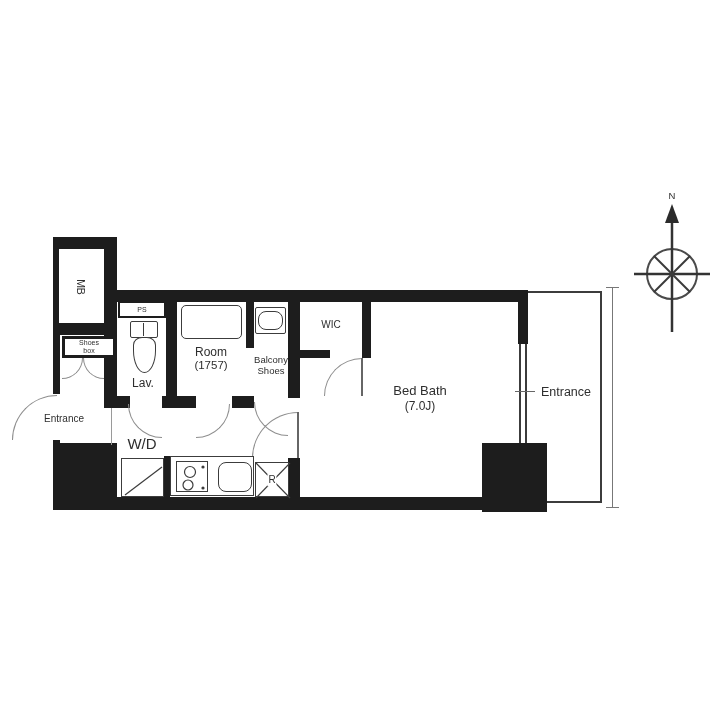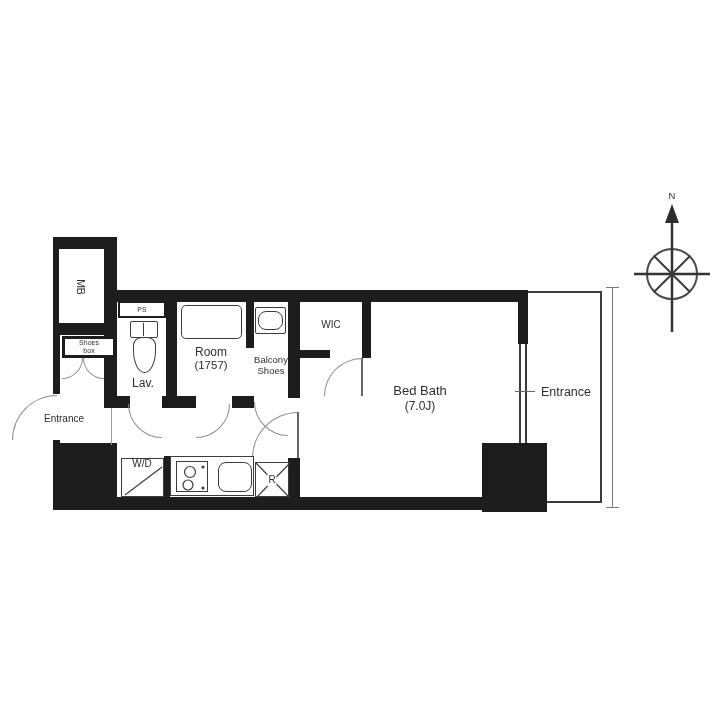--- a/index.html
+++ b/index.html
@@ -138,19 +138,19 @@
 
   <div class="lb2" style="left:420px;top:398px;font-size:13px">
     <div>Bed Bath</div>
     <div style="font-size:12px">(7.0J)</div>
   </div>
 
   <div class="lb" style="left:566px;top:392px;font-size:12.5px">Entrance</div>
 
   <div class="lb" style="left:64px;top:419px;font-size:10px">Entrance</div>
 
-  <div class="lb" style="left:142px;top:464px;font-size:10px">W/D</div>
+  <div class="lb" style="left:142px;top:444px;font-size:15px">W/D</div>
 
   <div class="lb" style="left:272px;top:480px;font-size:10px;background:#fff;padding:0 1px">R</div>
 
   <div class="lb" style="left:672px;top:196px;font-size:9.5px">N</div>
 
 </div>
 
 </body></html>

